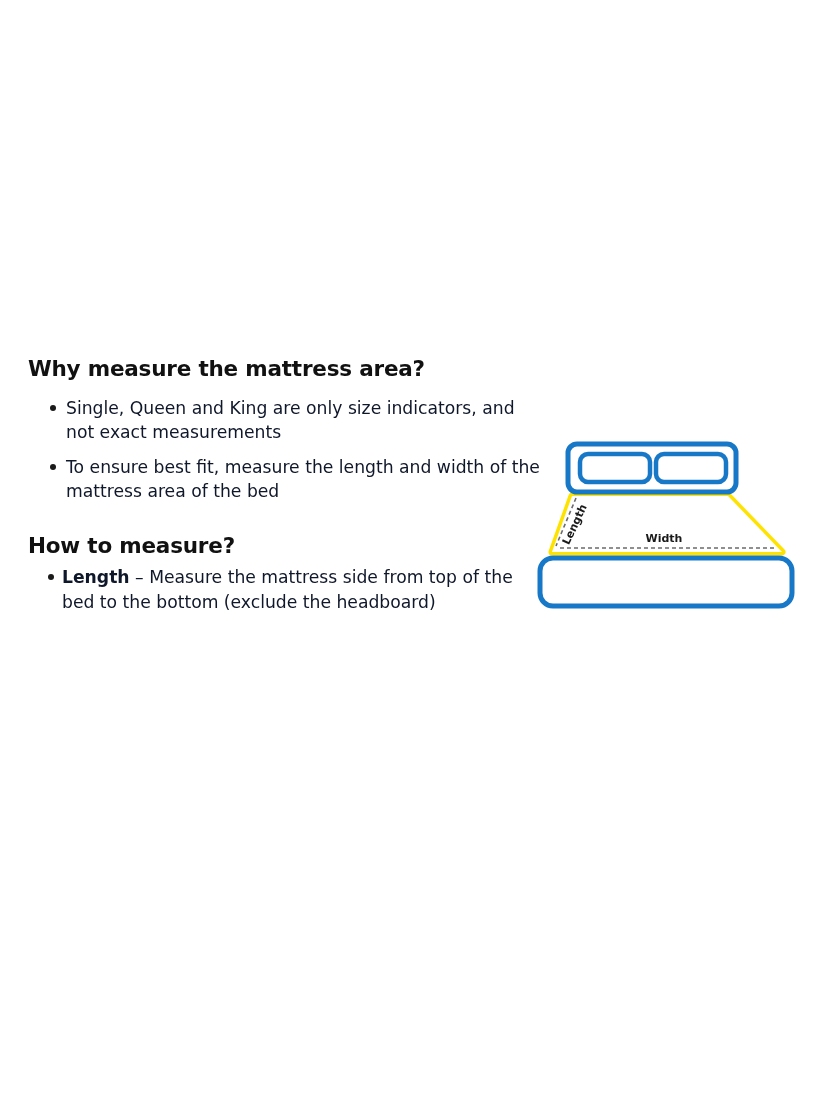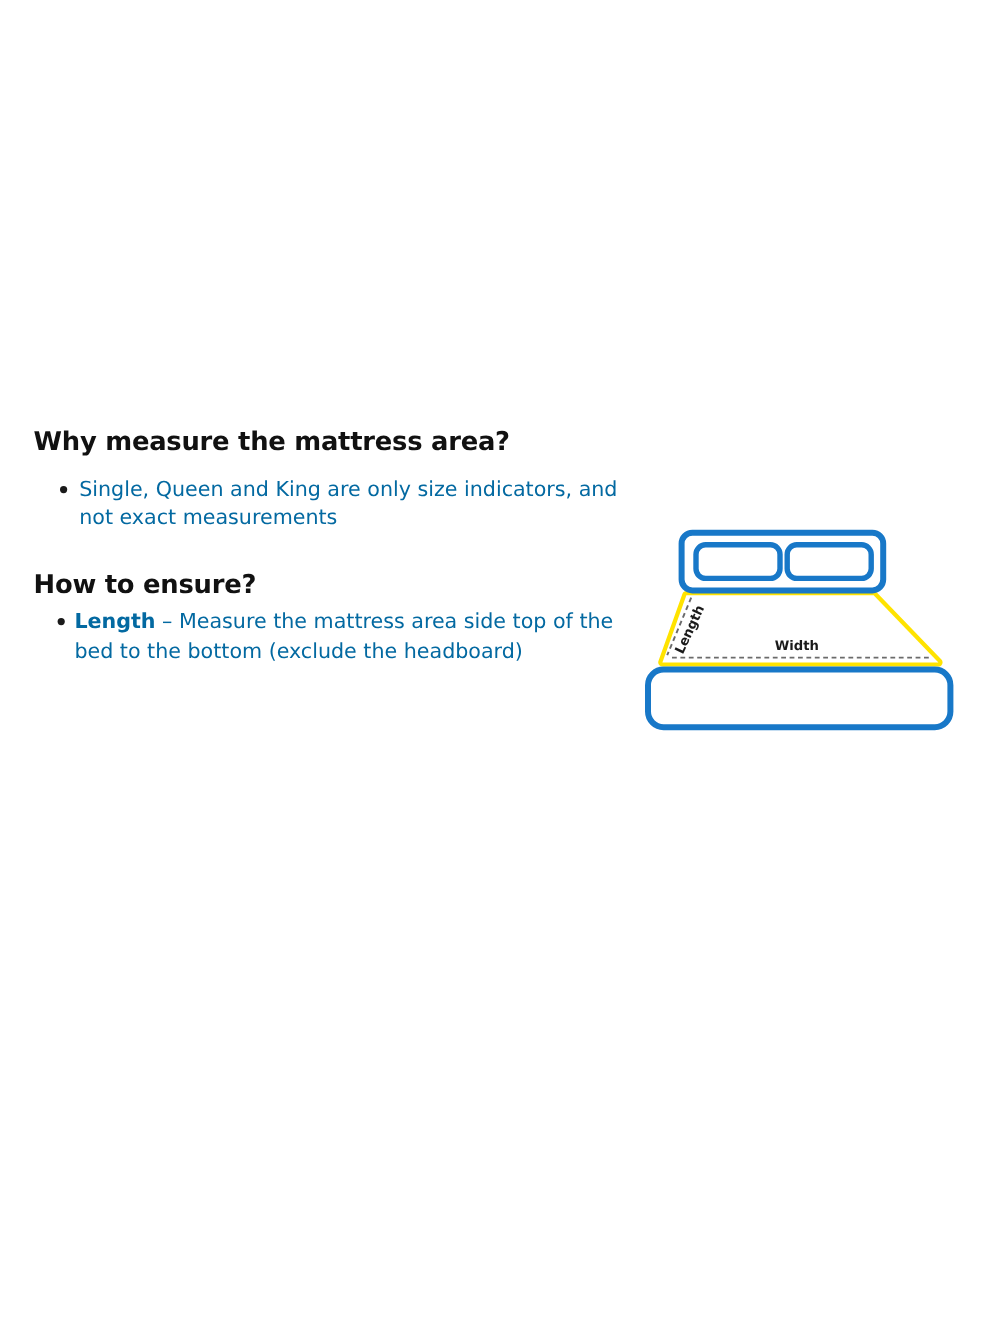--- a/index.html
+++ b/index.html
@@ -50,21 +50,21 @@
     list-style: none;
     margin: 0;
     padding: 0 0 0 22px;
   }
 
   ul.bullets li {
     position: relative;
     font-size: 17.2px;
     line-height: 1.42;
     margin-bottom: 10px;
-    color: #0369a1;
+    color: #0f172a;
     padding-left: 16px;
   }
 
   ul.bullets li::before {
     content: "";
     position: absolute;
     left: 0;
     top: 9px;
     width: 6px;
     height: 6px;
@@ -105,26 +105,27 @@
 <body>
 
 <div class="infographic">
 
   <div class="text-col">
 
     <h2 class="section-heading">Why measure the mattress area?</h2>
 
     <ul class="bullets">
       <li>Single, Queen and King are only size indicators, and not exact measurements</li>
+      <li>To ensure best fit, measure the length and width of the mattress area of the bed</li>
     </ul>
 
-    <h2 class="section-heading second">How to ensure?</h2>
+    <h2 class="section-heading second">How to measure?</h2>
 
     <ul class="bullets how">
-      <li><span class="term">Length</span><span> – </span><span>Measure the mattress area side top of the bed to the bottom (exclude the headboard)</span></li>
+      <li><span class="term">Length</span><span> – </span><span>Measure the mattress side from top of the bed to the bottom (exclude the headboard)</span></li>
     </ul>
   </div>
 
   <div class="bed-figure">
     <svg width="280" height="200" viewBox="0 0 280 200" xmlns="http://www.w3.org/2000/svg">
 
       <polygon points="42,62 198,62 252,118 22,118" fill="none" stroke="#FFE300" stroke-width="7" stroke-linejoin="round"></polygon>
 
       <polygon points="42,62 198,62 252,118 22,118" fill="#ffffff" stroke="none"></polygon>
 

